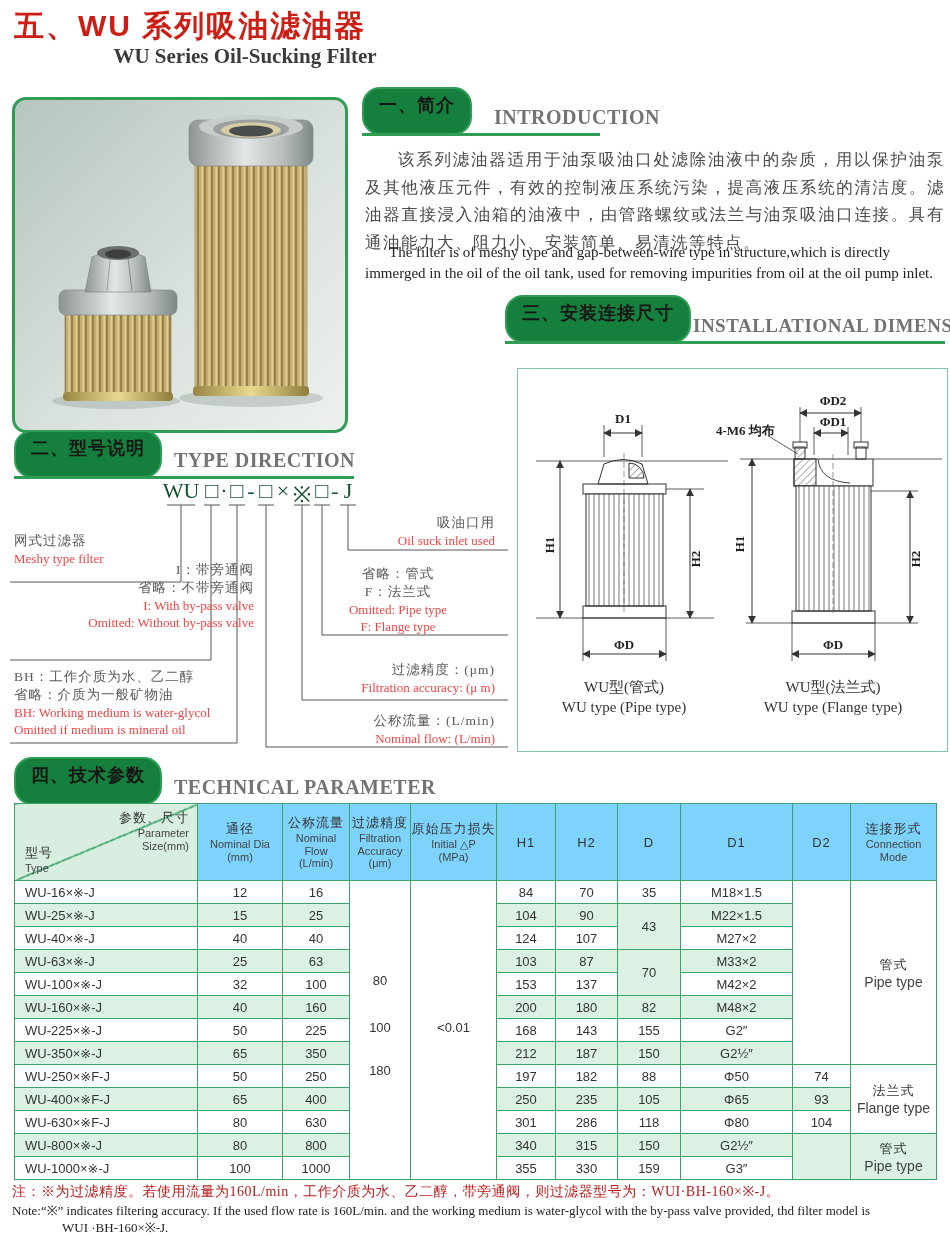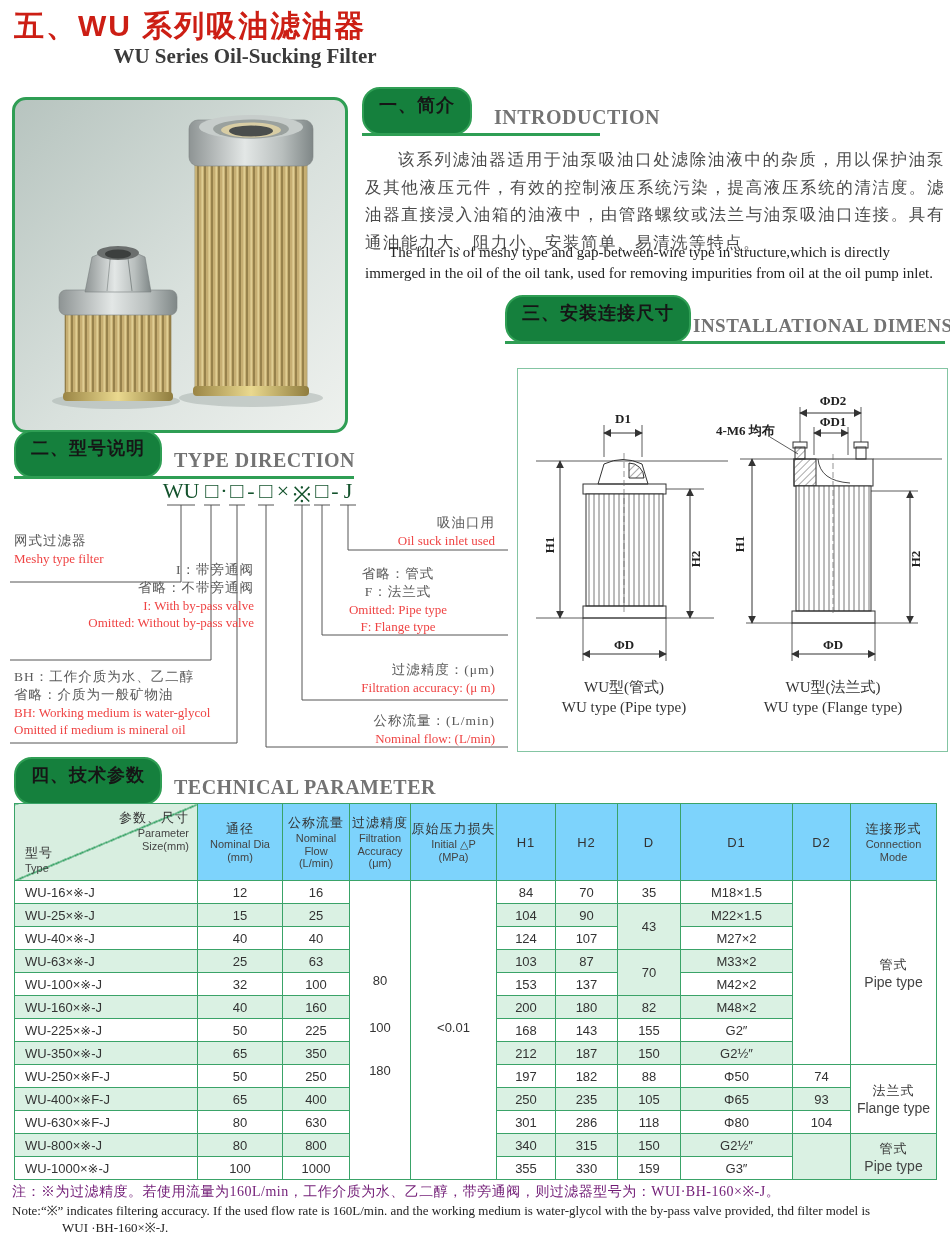--- a/index.html
+++ b/index.html
@@ -68,21 +68,21 @@
       #3aa368 calc(50% + .8px),transparent calc(50% + .8px)),#d8eee0 !important;}
   .corner-top{position:absolute;top:5px;right:8px;text-align:right;}
   .corner-bottom{position:absolute;bottom:5px;left:10px;text-align:left;}
   td.tall{position:relative;}
   td.tall .vpos{position:absolute;left:0;right:0;text-align:center;}
   .conn-zh{font-size:13px;color:#333;letter-spacing:1px;}
   .conn-en{font-size:14px;color:#444;}
 
   
   .note-zh{position:absolute;left:12px;top:1181px;width:930px;
-           font-family:"Liberation Serif","DejaVu Serif",serif;font-size:14px;color:#701a75;letter-spacing:.5px;}
+           font-family:"Liberation Serif","DejaVu Serif",serif;font-size:14px;color:#b91c1c;letter-spacing:.5px;}
   .note-en1{position:absolute;left:12px;top:1201px;width:930px;
            font-family:"Liberation Serif","DejaVu Serif",serif;font-size:13px;color:#222;}
   .note-en2{position:absolute;left:62px;top:1218px;width:500px;
            font-family:"Liberation Serif","DejaVu Serif",serif;font-size:13px;color:#222;}
   .sline{stroke:#555;stroke-width:1;fill:none;}
 </style>
 </head>
 <body>
 
 <div id="page">

